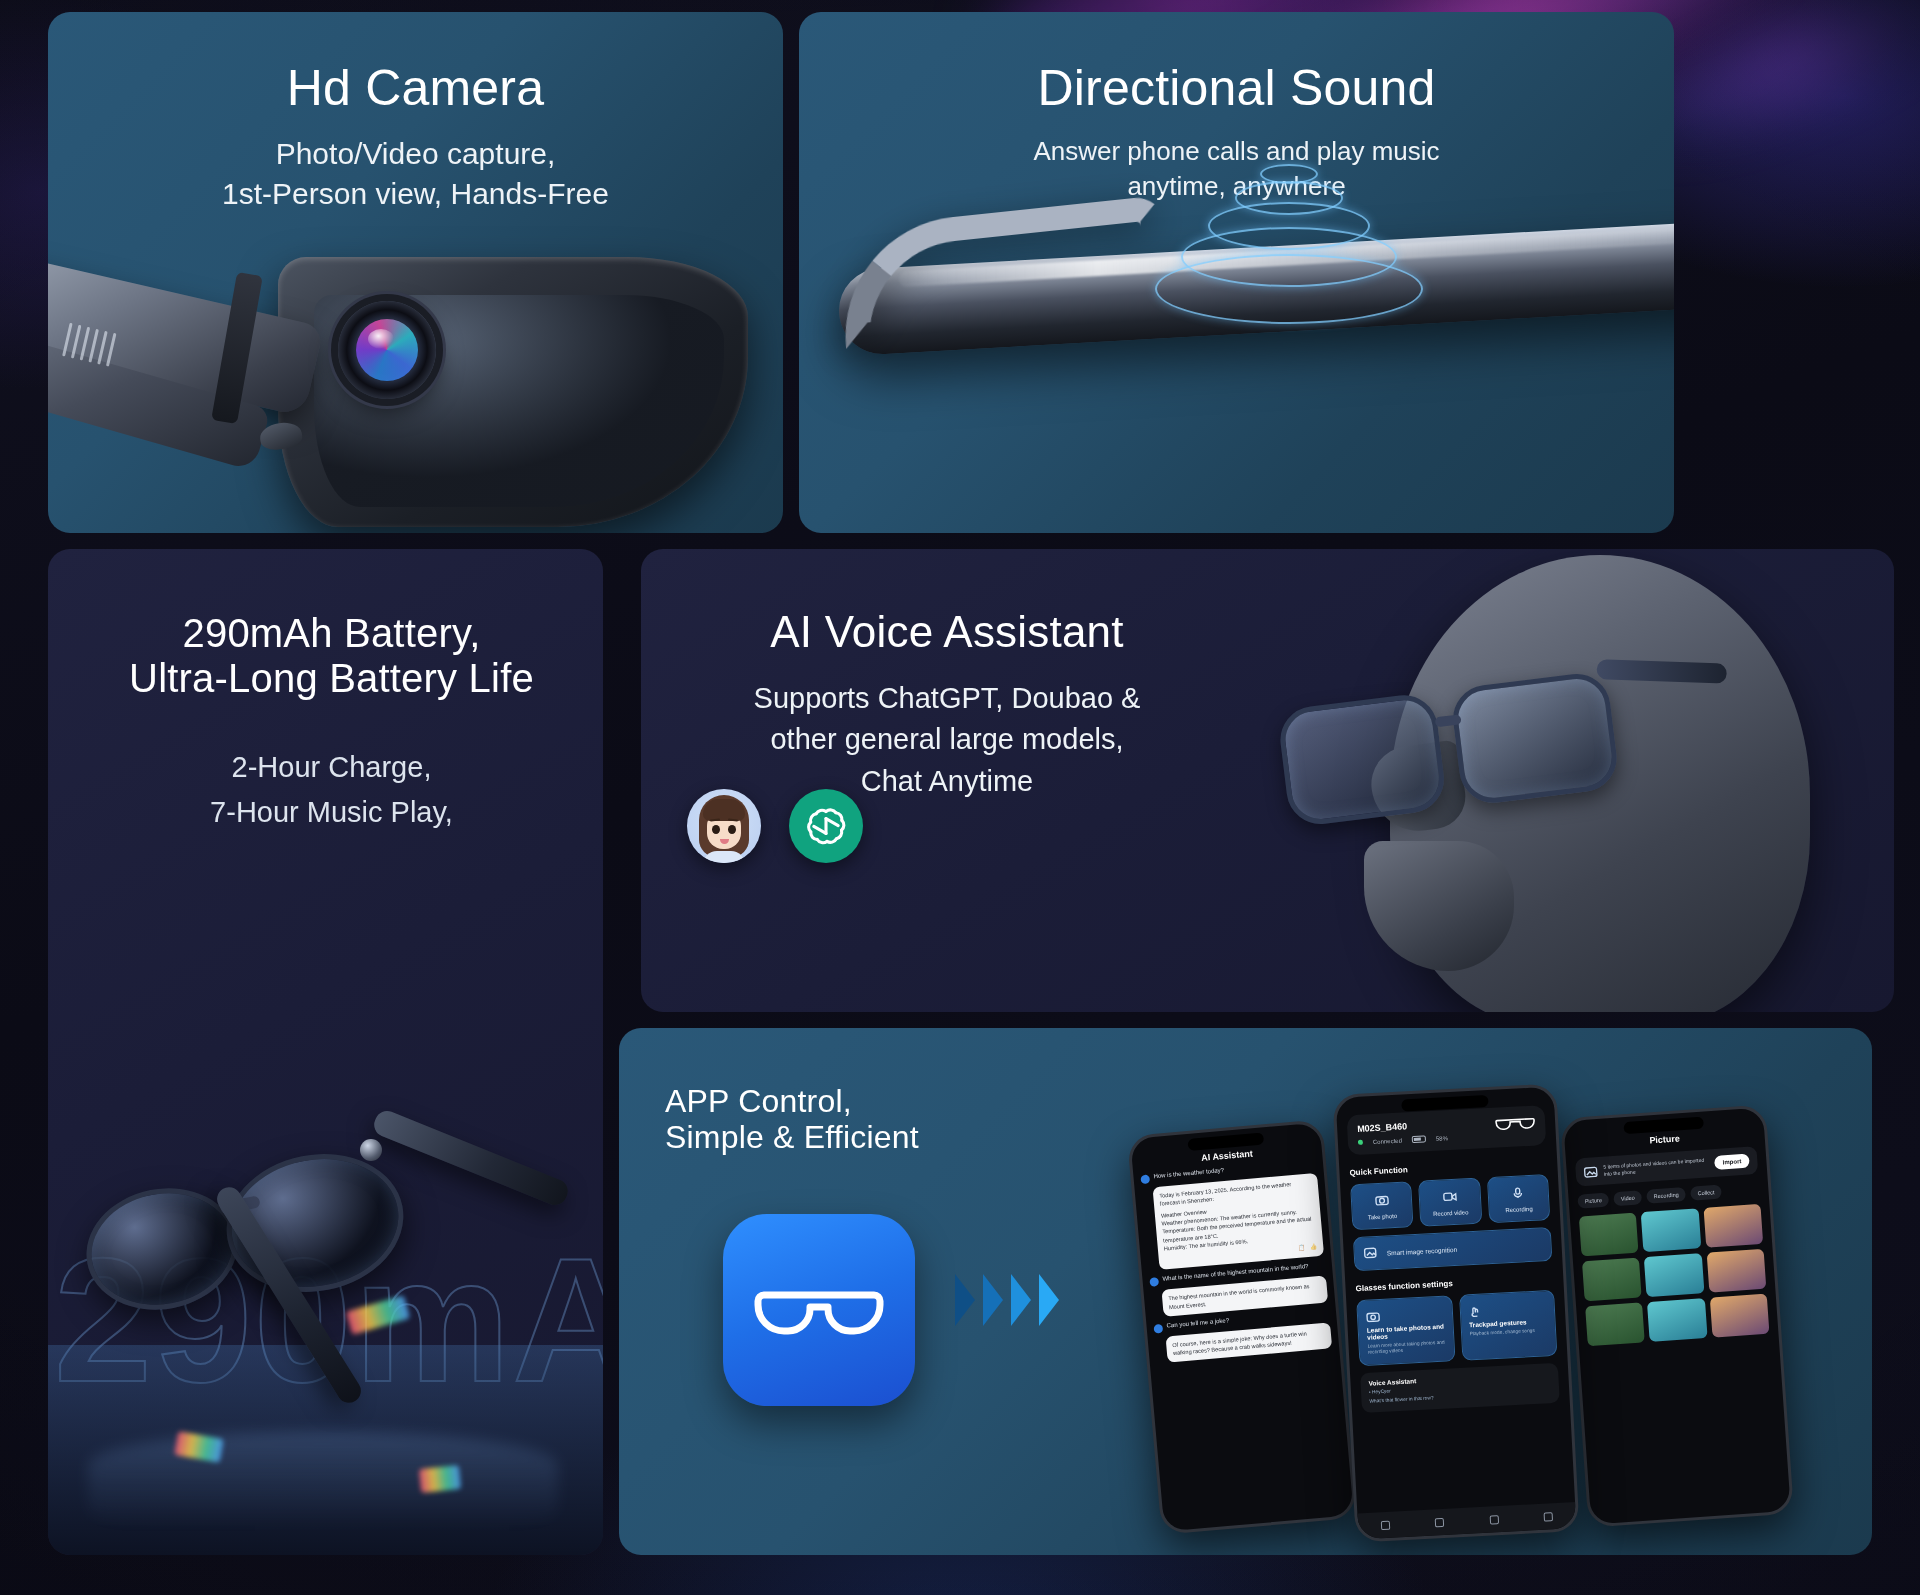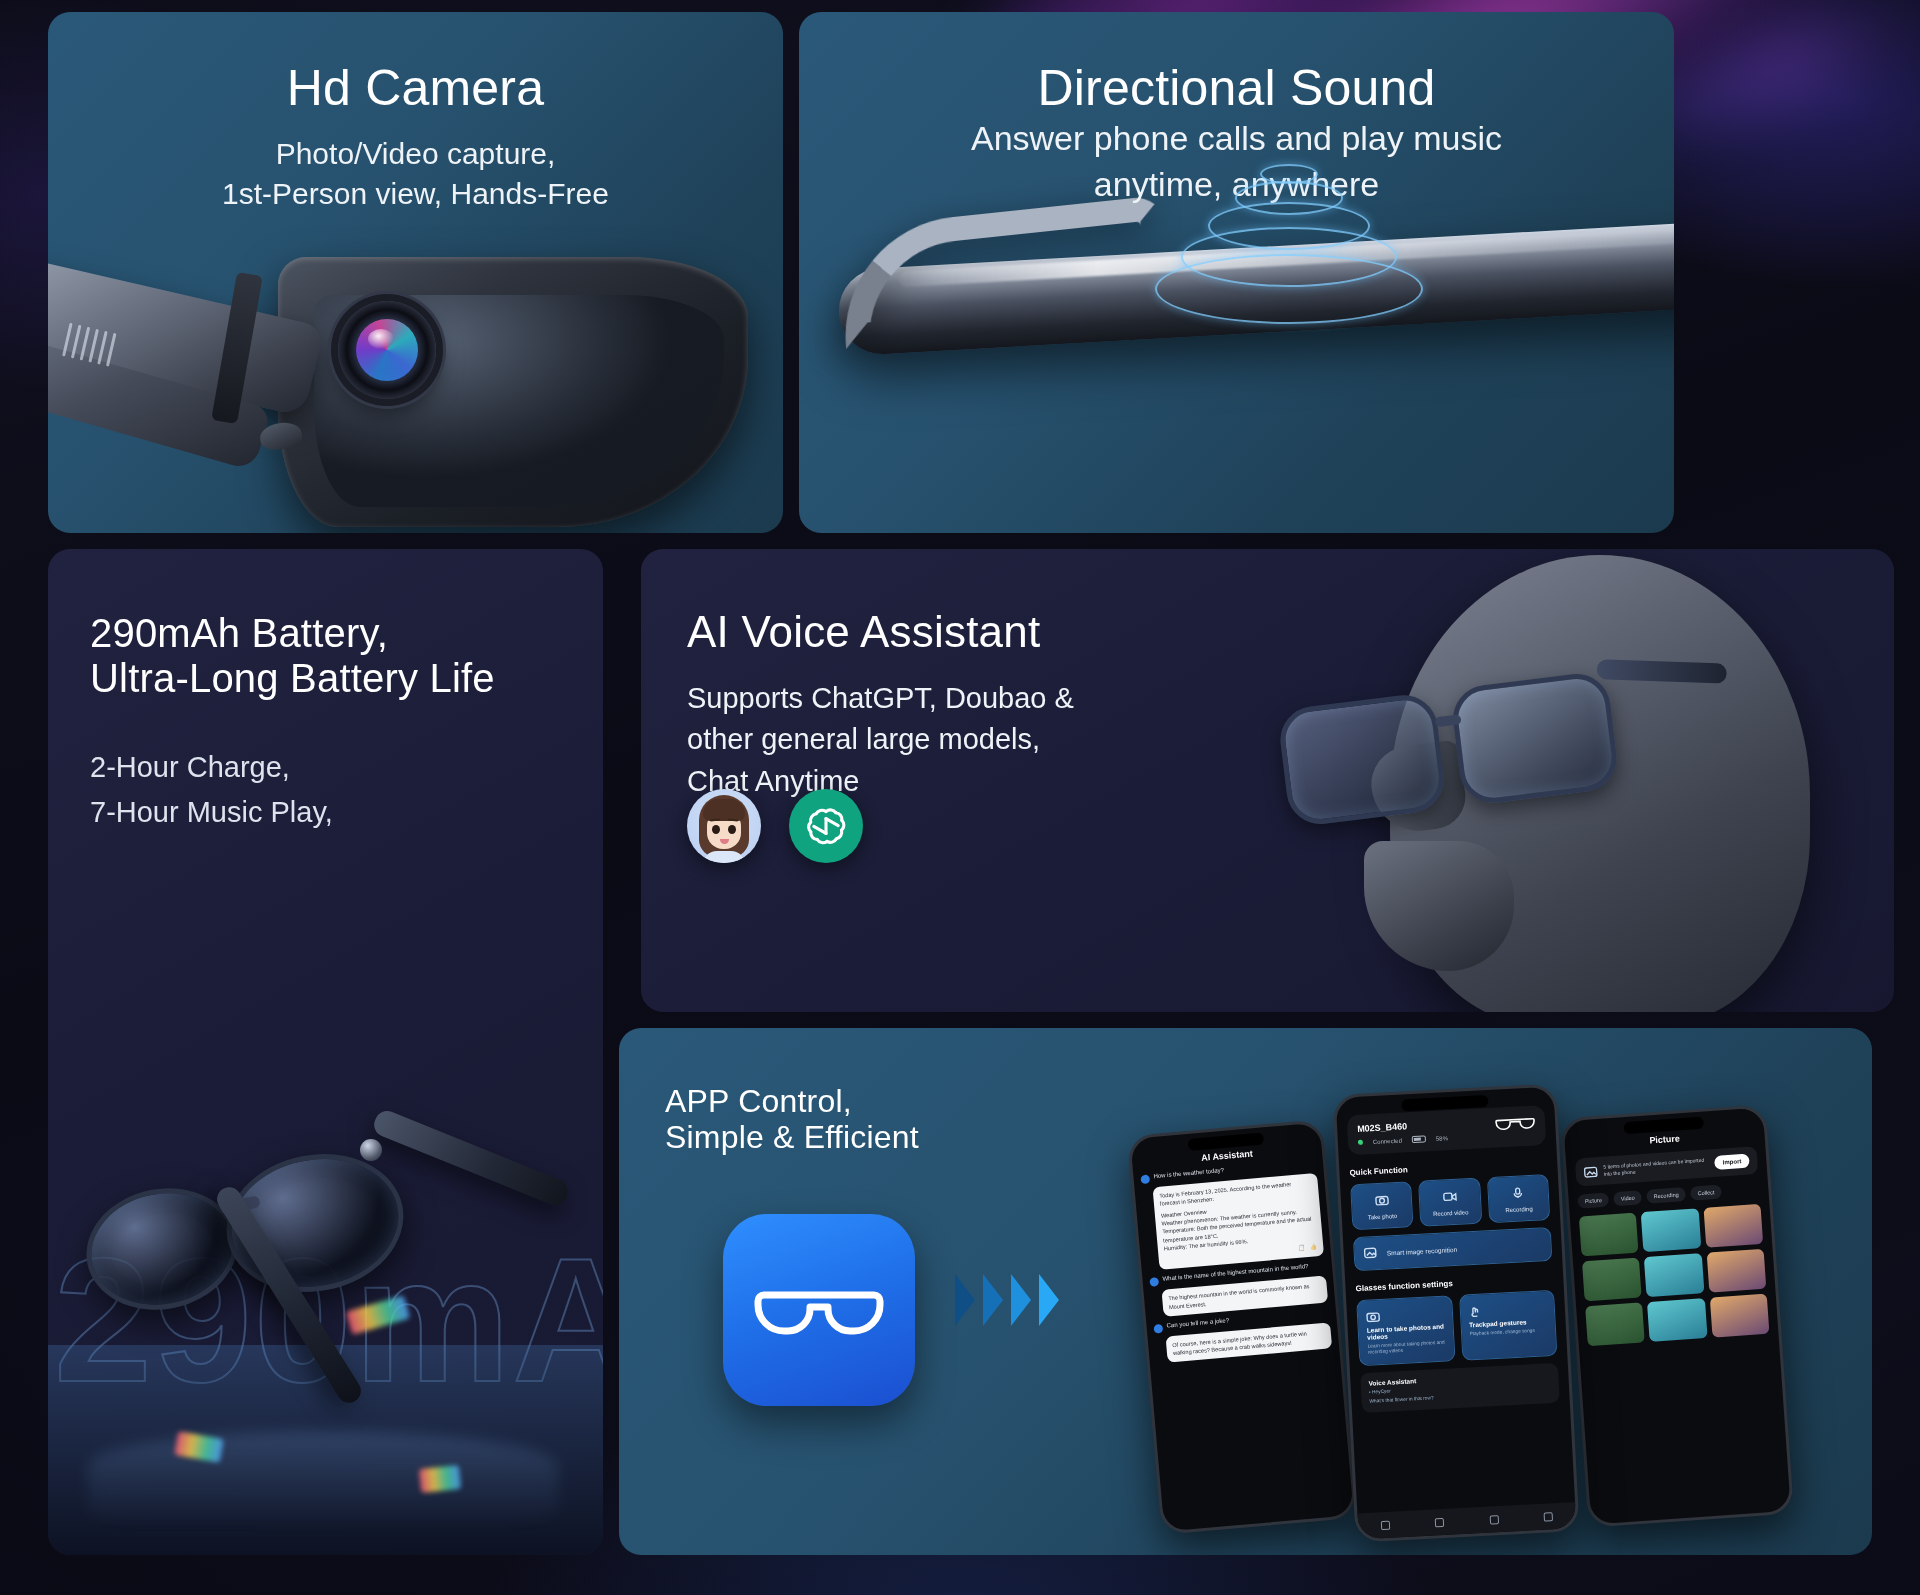--- a/index.html
+++ b/index.html
@@ -26,21 +26,21 @@
   .s3 { width:300px; height:70px;  left:1640px; top:30px;  background:linear-gradient(90deg,#2a2a70,#6a3ab0,#171733); transform:rotate(-22deg); }
   .bd-vignette { position:absolute; inset:0;
     background:radial-gradient(ellipse 120% 92% at 50% 50%, transparent 52%, rgba(5,5,12,.82) 100%); }
 
   
   #grid { position:absolute; inset:0; padding:12px 48px 42px 48px; }
 
   .card { position:absolute; border-radius:22px; overflow:hidden; }
 
   .grad-card { background:linear-gradient(135deg,#2a5878 0%, #27526f 38%, #1f4259 70%, #1b3a4e 100%); }
-  .dark-card { background:linear-gradient(150deg,#20223f 0%, #1b1d38 45%, #171830 100%); }
+  .dark-card { background:linear-gradient(150deg,#20223f 0%, #1b1d38 45%, #171830 100%);text-align:center; }
 
   .card-inner { position:relative; width:100%; height:100%; }
 
   
   .title { color:#fff; font-weight:400; letter-spacing:.2px; line-height:1.12; }
   .sub   { color:#eef3f7; font-weight:400; line-height:1.34; }
 
   
   #card-camera { left:48px; top:12px; width:735px; height:521px; }
   #card-camera .txt { position:absolute; top:48px; left:0; width:100%; text-align:center; z-index:3; }
@@ -95,21 +95,21 @@
     content:""; position:absolute; left:30px; top:28px; width:26px; height:20px; border-radius:50%;
     background:radial-gradient(ellipse at 40% 35%, rgba(255,255,255,.92), rgba(255,255,255,0) 70%);
   }
   .nose-pad { position:absolute; left:232px; top:206px; width:42px; height:26px;
     background:linear-gradient(160deg,#555d6b,#23272f); border-radius:50% 50% 40% 40%; transform:rotate(-8deg); }
 
   
   #card-sound { left:799px; top:12px; width:875px; height:521px; }
   #card-sound .txt { position:absolute; top:48px; left:0; width:100%; text-align:center; z-index:3; }
   #card-sound .title { font-size:50px; }
-  #card-sound .sub { font-size:34px; }
+  #card-sound .sub { font-size:26px; margin-top:18px; }
 
   .arm {
     position:absolute; left:40px; top:190px; width:1020px; height:220px; z-index:2;
   }
   .arm-main {
     position:absolute; left:0; top:40px; width:1020px; height:86px;
     background:linear-gradient(180deg,#cfd6e2 0%, #8d96a6 18%, #4a5160 46%, #21262f 78%, #14171d 100%);
     border-radius:60px 18px 18px 70px;
     transform:skewY(-3.2deg);
     box-shadow:0 22px 48px rgba(0,0,0,.55);

